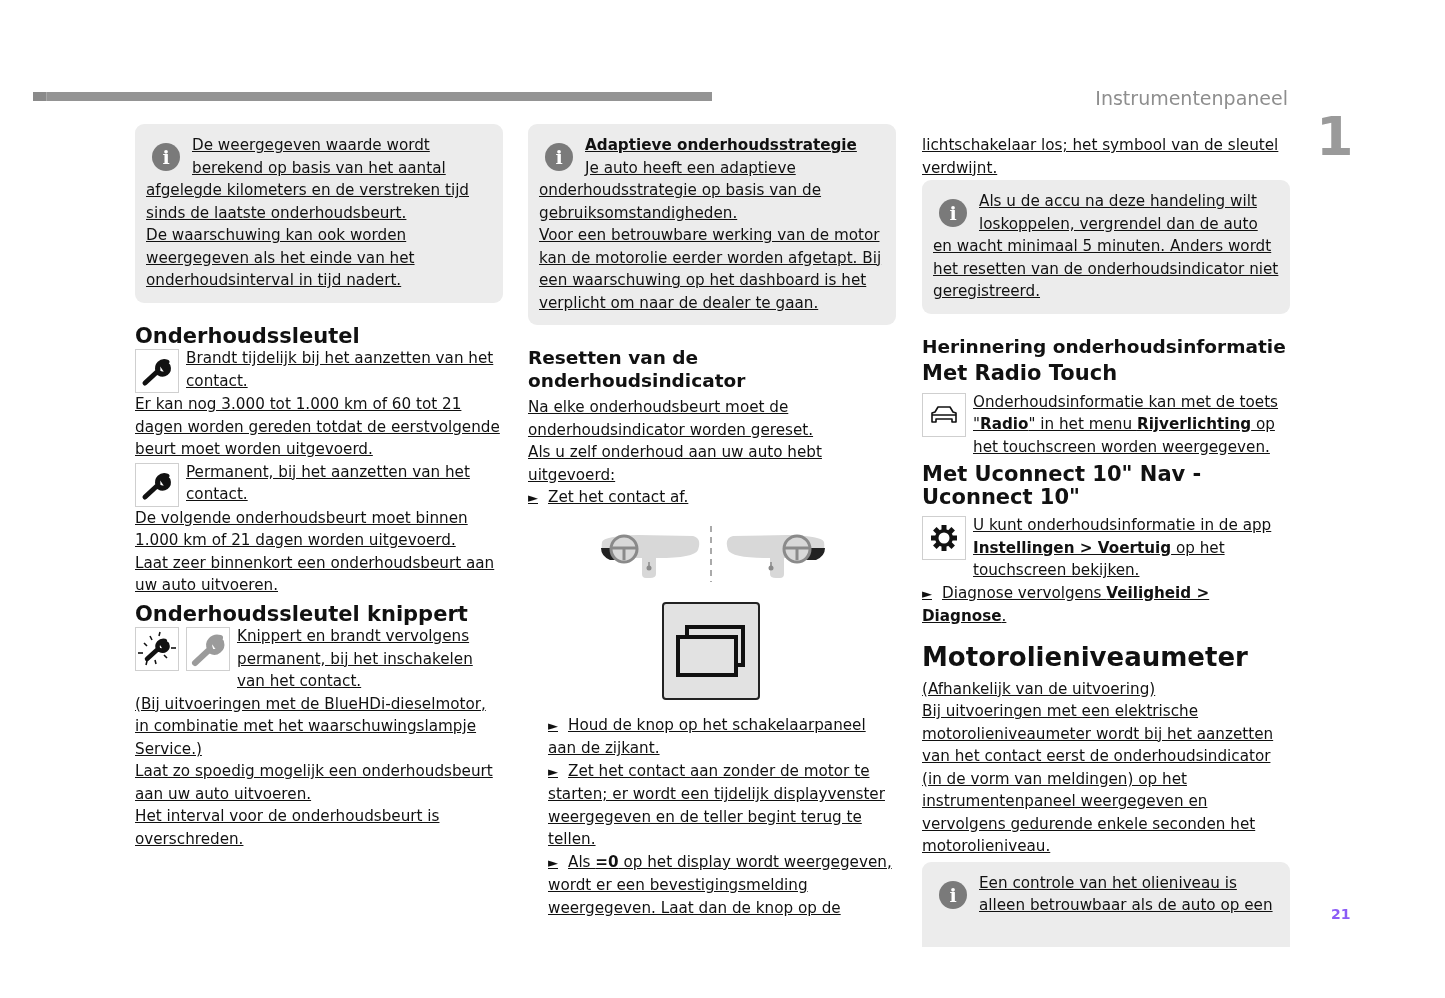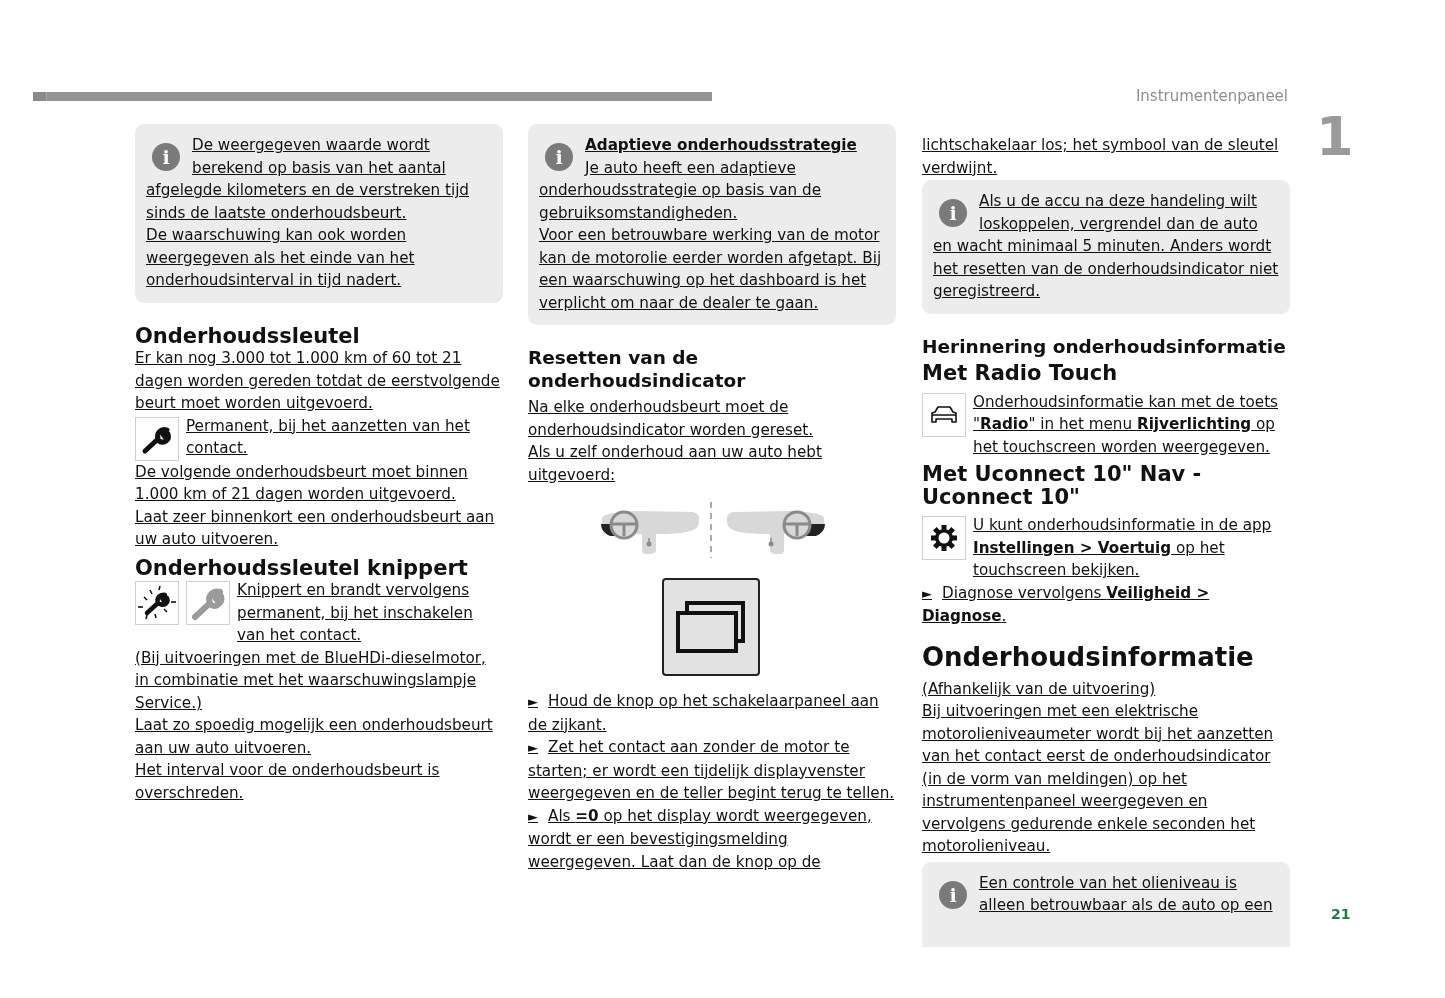--- a/index.html
+++ b/index.html
@@ -1,22 +1,22 @@
 <!DOCTYPE html>
 <html><head>
 <meta charset="utf-8">
 <style>
   html, body { margin: 0; padding: 0; background: #ffffff; }
   body { width: 1445px; height: 998px; position: relative; overflow: hidden;
          font-family: "DejaVu Sans", sans-serif; color: #111; }
   .topbar { position: absolute; left: 33px; top: 92px; width: 679px; height: 9px; background: #949494; }
   .topbar .seg { position: absolute; left: 0; top: 0; width: 13px; height: 9px; background: #8a8a8a; border-right: 1px solid #a9a9a9; }
-  .running-head { position: absolute; right: 157px; top: 87px; font-size: 15px; color: #8e8e8e; }
+  .running-head { position: absolute; right: 157px; top: 87px; font-size: 19px; color: #8e8e8e; }
   .chapter-num { position: absolute; left: 1316px; top: 110px; font-size: 54px; font-weight: bold; color: #9a9a9a; line-height: 1; }
-  .page-num { position: absolute; left: 1331px; top: 906px; font-size: 14px; font-weight: bold; color: #15803d; }
+  .page-num { position: absolute; left: 1331px; top: 906px; font-size: 14px; font-weight: bold; color: #8b5cf6; }
 
   .col { position: absolute; top: 124px; width: 368px; font-size: 15.2px; line-height: 22.5px; }
   .col1 { left: 135px; }
   .col2 { left: 528px; }
   .col3 { left: 922px; top: 134px; }
 
   .note { background: #ececec; border-radius: 9px; padding: 10px 11px 11px 11px; position: relative; }
   .note .info { float: left; width: 28px; height: 28px; border-radius: 50%; background: #7a7a7a; color: #fff;
                 font-weight: bold; font-size: 19px; line-height: 28px; text-align: center; margin: 9px 12px 2px 6px;
                 font-family: "DejaVu Serif", serif; }
@@ -28,41 +28,49 @@
   .h1 { font-weight: bold; font-size: 26px; margin-top: 14px; margin-bottom: 6px; line-height: 30px; }
 
   .iconbox { float: left; width: 44px; height: 44px; border: 1px solid #cfcfcf; background: #fff;
              margin: 2px 7px 0 0; display: flex; align-items: center; justify-content: center; box-sizing: border-box; }
   .iconrow::after { content: ""; display: block; clear: both; }
   .bullet::before { content: "\25BA"; font-size: 13px; margin-right: 10px; }
 
   .illus { margin: 14px 0 0 70px; height: 60px; position: relative; }
   .reset-btn-wrap { margin: 18px 0 0 134px; width: 98px; height: 98px; border: 2px solid #222;
                     border-radius: 4px; background: #e2e2e2; display: flex; align-items: center; justify-content: center; box-sizing: border-box; }
-  .steps { margin-top: 14px; }
+  .steps { margin-top: 14px; margin-left: 20px; }
   .clip-note { overflow: hidden; height: 64px; border-radius: 9px 9px 0 0; }
 </style>
 </head>
 <body>
 
 <div class="topbar">
     <div class="seg"></div>
   </div>
 <div class="running-head">Instrumentenpaneel</div>
 <div class="chapter-num">1</div>
 <div class="page-num">21</div>
 
 <div class="col col1">
   <div class="note">
     <span class="info">i</span>
     <p>De weergegeven waarde wordt berekend op basis van het aantal afgelegde kilometers en de verstreken tijd sinds de laatste onderhoudsbeurt.</p>
     <p>De waarschuwing kan ook worden weergegeven als het einde van het onderhoudsinterval in tijd nadert.</p>
   </div>
 
   <div class="h3" style="margin-top:22px">Onderhoudssleutel</div>
+  <div class="iconrow">
+    <span class="iconbox">
+      <svg width="34" height="34" viewBox="0 0 34 34">
+          <path d="M5 29 L18 17 M18 17 C16 11 21 6 27 8 L23 12 L25 15 L28 12 C30 18 24 22 19 19" stroke="#111" stroke-width="5" fill="none" stroke-linecap="round" stroke-linejoin="round"></path>
+        </svg>
+    </span>
+    <p>Brandt tijdelijk bij het aanzetten van het contact.</p>
+  </div>
   <p>Er kan nog 3.000 tot 1.000 km of 60 tot 21 dagen worden gereden totdat de eerstvolgende beurt moet worden uitgevoerd.</p>
   <div class="iconrow">
     <span class="iconbox">
       <svg width="34" height="34" viewBox="0 0 34 34">
           <path d="M5 29 L18 17 M18 17 C16 11 21 6 27 8 L23 12 L25 15 L28 12 C30 18 24 22 19 19" stroke="#111" stroke-width="5" fill="none" stroke-linecap="round" stroke-linejoin="round"></path>
         </svg>
     </span>
     <p>Permanent, bij het aanzetten van het contact.</p>
   </div>
   <p>De volgende onderhoudsbeurt moet binnen 1.000 km of 21 dagen worden uitgevoerd.</p>
@@ -101,20 +109,21 @@
   <div class="note">
     <span class="info">i</span>
     <p class="bold">Adaptieve onderhoudsstrategie</p>
     <p>Je auto heeft een adaptieve onderhoudsstrategie op basis van de gebruiksomstandigheden.</p>
     <p>Voor een betrouwbare werking van de motor kan de motorolie eerder worden afgetapt. Bij een waarschuwing op het dashboard is het verplicht om naar de dealer te gaan.</p>
   </div>
 
   <div class="h2">Resetten van de onderhoudsindicator</div>
   <p>Na elke onderhoudsbeurt moet de onderhoudsindicator worden gereset.</p>
   <p>Als u zelf onderhoud aan uw auto hebt uitgevoerd:</p>
+  <p class="bullet">Zet het contact af.</p>
 
   <div class="illus">
     <svg width="230" height="60" viewBox="0 0 230 60">
       <path d="M4 18 Q6 12 40 11 L95 12 Q104 14 100 26 Q96 34 60 34 L58 34 L58 50 Q58 54 52 54 L48 54 Q44 54 44 50 L44 34 L12 34 Q2 30 4 18 Z" fill="#d8d8d8"></path>
       <path d="M3 24 Q3 32 12 36 L22 36 L20 24 Z" fill="#222"></path>
       <circle cx="26" cy="25" r="13" fill="#d8d8d8" stroke="#8a8a8a" stroke-width="3"></circle>
       <path d="M14 24 L38 24 M26 24 L26 36" stroke="#8a8a8a" stroke-width="3"></path>
       <circle cx="51" cy="44" r="2.5" fill="#8a8a8a"></circle>
         <line x1="51" y1="38" x2="51" y2="44" stroke="#8a8a8a" stroke-width="1.5"></line>
       <line x1="113" y1="2" x2="113" y2="58" stroke="#aaa" stroke-width="2" stroke-dasharray="6 5"></line>
@@ -170,20 +179,20 @@
             <rect x="12.5" y="2" width="5" height="26" transform="rotate(-45 15 15)"></rect>
           </g>
           <circle cx="15" cy="15" r="9" fill="#111"></circle>
           <circle cx="15" cy="15" r="5.5" fill="#fff"></circle>
         </svg>
     </span>
     <p><span>U kunt onderhoudsinformatie in de app </span><b>Instellingen &gt; Voertuig</b><span> op het touchscreen bekijken.</span></p>
   </div>
   <p class="bullet"><span>Diagnose vervolgens </span><b>Veiligheid &gt; Diagnose</b><span>.</span></p>
 
-  <div class="h1">Onderhoudsinformatie</div>
+  <div class="h1">Motorolieniveaumeter</div>
   <p>(Afhankelijk van de uitvoering)</p>
   <p>Bij uitvoeringen met een elektrische motorolieniveaumeter wordt bij het aanzetten van het contact eerst de onderhoudsindicator (in de vorm van meldingen) op het instrumentenpaneel weergegeven en vervolgens gedurende enkele seconden het motorolieniveau.</p>
   <div class="note clip-note" style="margin-top:4px">
     <span class="info">i</span>
     <p>Een controle van het olieniveau is alleen betrouwbaar als de auto op een</p>
   </div>
 </div>
 
 </body></html>

